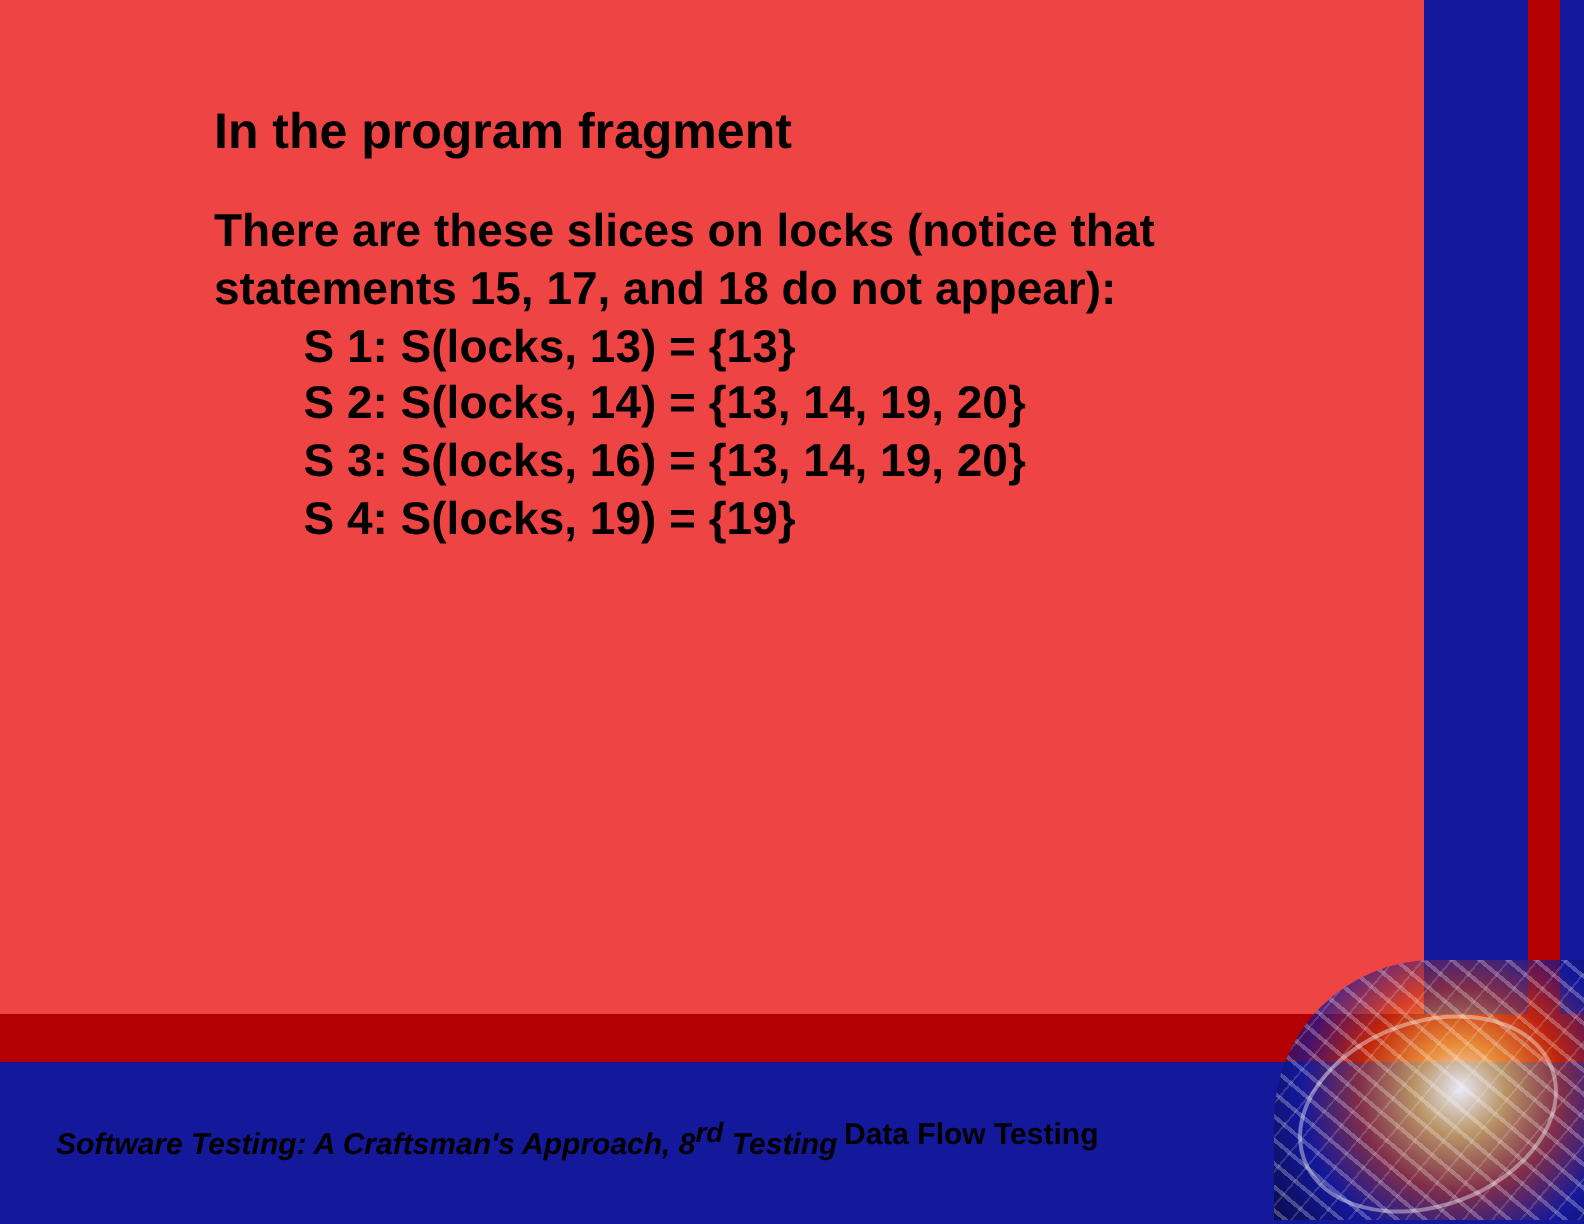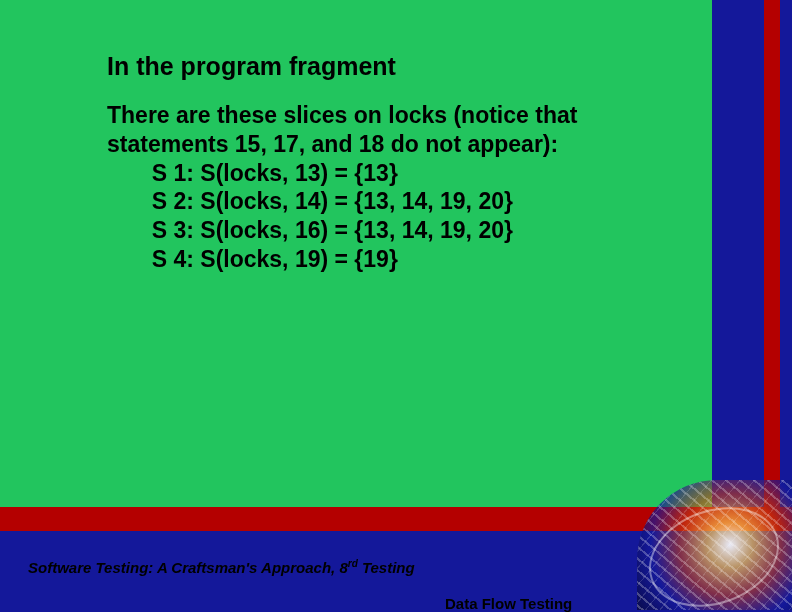--- a/index.html
+++ b/index.html
@@ -2,21 +2,21 @@
 <html><head>
 <meta charset="utf-8">
 <style>
   * { box-sizing: border-box; margin: 0; padding: 0; }
   html, body { width: 792px; height: 612px; overflow: hidden; }
   body { background: #000; font-family: Arial, Helvetica, sans-serif; position: relative; }
   .slide {
     position: absolute;
     left: 0; top: 0;
     width: 792px; height: 612px;
-    background: #22c55e;
+    background: #ef4444;
   }
   .right-bar {
     position: absolute;
     right: 0; top: 0;
     width: 80px; height: 612px;
     background: #14189a;
   }
   .right-bar-inner-top {
     position: absolute;
     right: 12px; top: 0;
@@ -64,27 +64,26 @@
   .footer-left {
     position: absolute;
     left: 28px; top: 558px;
     font-size: 15px;
     font-style: italic;
     font-weight: bold;
     color: #000;
   }
   .footer-right {
     position: absolute;
-    left: 445px; top: 559px;
+    left: 422px; top: 559px;
     font-size: 15px;
     font-weight: bold;
     color: #000;
-    margin-top: 36px;
   }
-  .edition-sup { font-size: 10px; vertical-align: super; text-align: center; }
+  .edition-sup { font-size: 14px; vertical-align: super; text-align: center; }
   .deco {
     position: absolute;
     right: 0;
     top: 480px;
     width: 155px;
     height: 130px;
     background:
       radial-gradient(circle at 60% 50%, rgba(255,255,255,0.9) 0%, rgba(255,200,80,0.7) 20%, rgba(200,60,20,0.6) 45%, rgba(20,24,154,0.7) 70%, rgba(0,0,0,0.5) 100%);
     border-top-left-radius: 80px;
     overflow: hidden;

